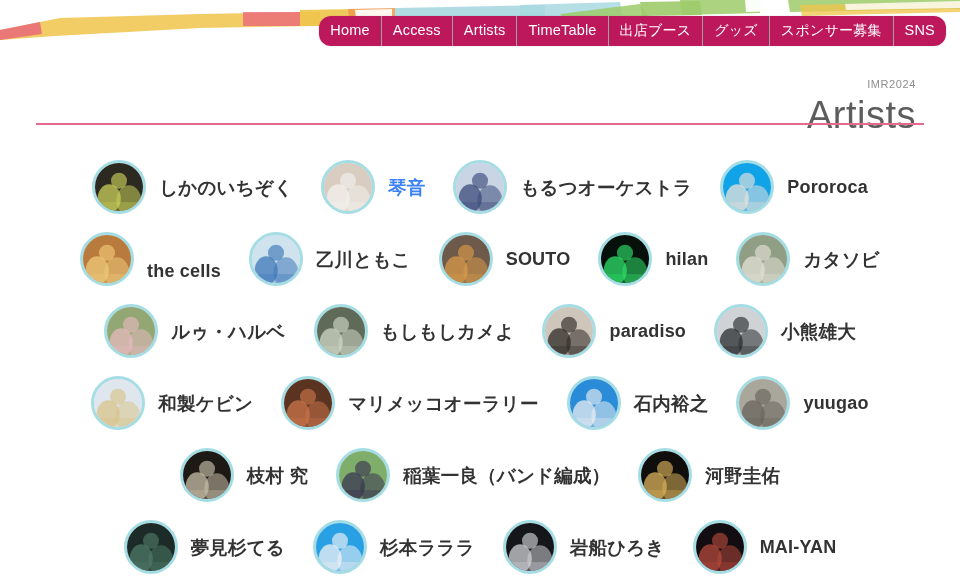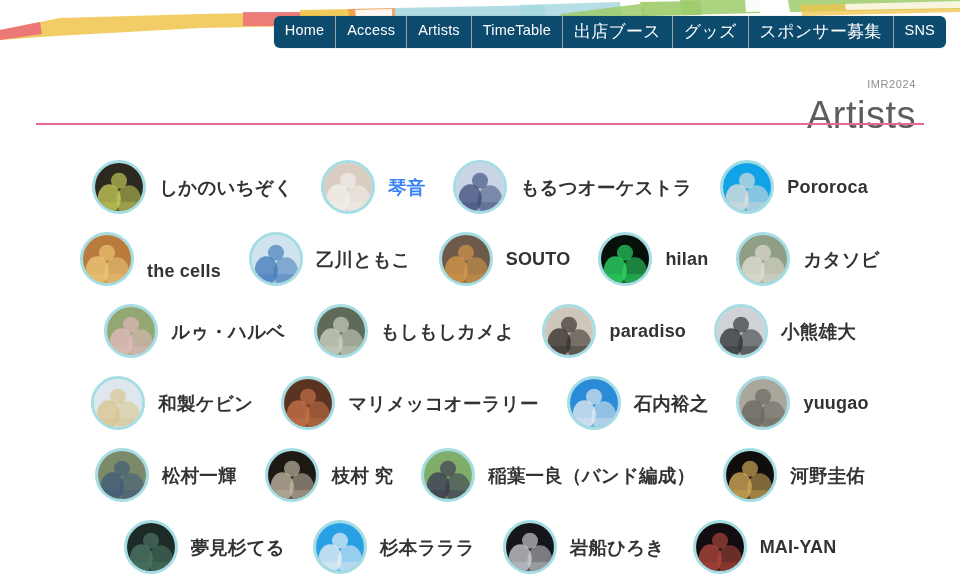--- a/index.html
+++ b/index.html
@@ -22,38 +22,38 @@
     pointer-events: none;
   }
   #ribbon-decoration svg { display: block; }
 
   
   #top-nav {
     position: absolute;
     top: 16px;
     right: 14px;
     display: flex;
-    background: #0c4a6e;
-    border-radius: 6px;
+    background: #be185d;
+    border-radius: 12px;
     overflow: hidden;
     z-index: 5;
     box-shadow: 0 0 0 1px rgba(0,0,0,0.04);
   }
   .nav-item {
     color: #ffffff;
     font-size: 14.5px;
     line-height: 1;
     padding: 7px 11px 8px 11px;
     white-space: nowrap;
     cursor: pointer;
     border-right: 1px solid #a0a0a0;
     letter-spacing: .2px;
   }
   .nav-item:last-child { border-right: none; }
-  .nav-item.jp { font-size: 17px; }
+  .nav-item.jp { font-size: 14px; }
 
   
   #page-header {
     position: absolute;
     top: 78px;
     left: 0;
     width: 916px;
     text-align: right;
   }
   #page-eyebrow {
@@ -370,32 +370,20 @@
             <rect x="0" y="44" width="54" height="10" fill="#6a645c" opacity="0.35"></rect>
           </svg>
         </div>
         <div class="artist-name" style="color: rgb(51, 51, 51);">yuugao</div>
       </div>
     </div>
     <div class="artist-row">
       <div class="artist-item">
         <div class="artist-avatar" style="border-color: rgb(165, 221, 228);">
           <svg viewBox="0 0 54 54" xmlns="http://www.w3.org/2000/svg">
-            <rect width="54" height="54" fill="#7d8a6a"></rect>
-            <ellipse cx="16" cy="40" rx="13" ry="16" fill="#3e5a78" opacity="0.75"></ellipse>
-            <ellipse cx="38" cy="42" rx="14" ry="17" fill="#3e5a78" opacity="0.55"></ellipse>
-            <circle cx="27" cy="20" r="9" fill="#3e5a78" opacity="0.65"></circle>
-            <rect x="0" y="44" width="54" height="10" fill="#3e5a78" opacity="0.35"></rect>
-          </svg>
-        </div>
-        <div class="artist-name jp" style="color: rgb(51, 51, 51);">松村一輝</div>
-      </div>
-      <div class="artist-item">
-        <div class="artist-avatar" style="border-color: rgb(165, 221, 228);">
-          <svg viewBox="0 0 54 54" xmlns="http://www.w3.org/2000/svg">
             <rect width="54" height="54" fill="#1d1a16"></rect>
             <ellipse cx="16" cy="40" rx="13" ry="16" fill="#c8bda8" opacity="0.75"></ellipse>
             <ellipse cx="38" cy="42" rx="14" ry="17" fill="#c8bda8" opacity="0.55"></ellipse>
             <circle cx="27" cy="20" r="9" fill="#c8bda8" opacity="0.65"></circle>
             <rect x="0" y="44" width="54" height="10" fill="#c8bda8" opacity="0.35"></rect>
           </svg>
         </div>
         <div class="artist-name jp" style="color: rgb(51, 51, 51);">枝村 究</div>
       </div>
       <div class="artist-item">

